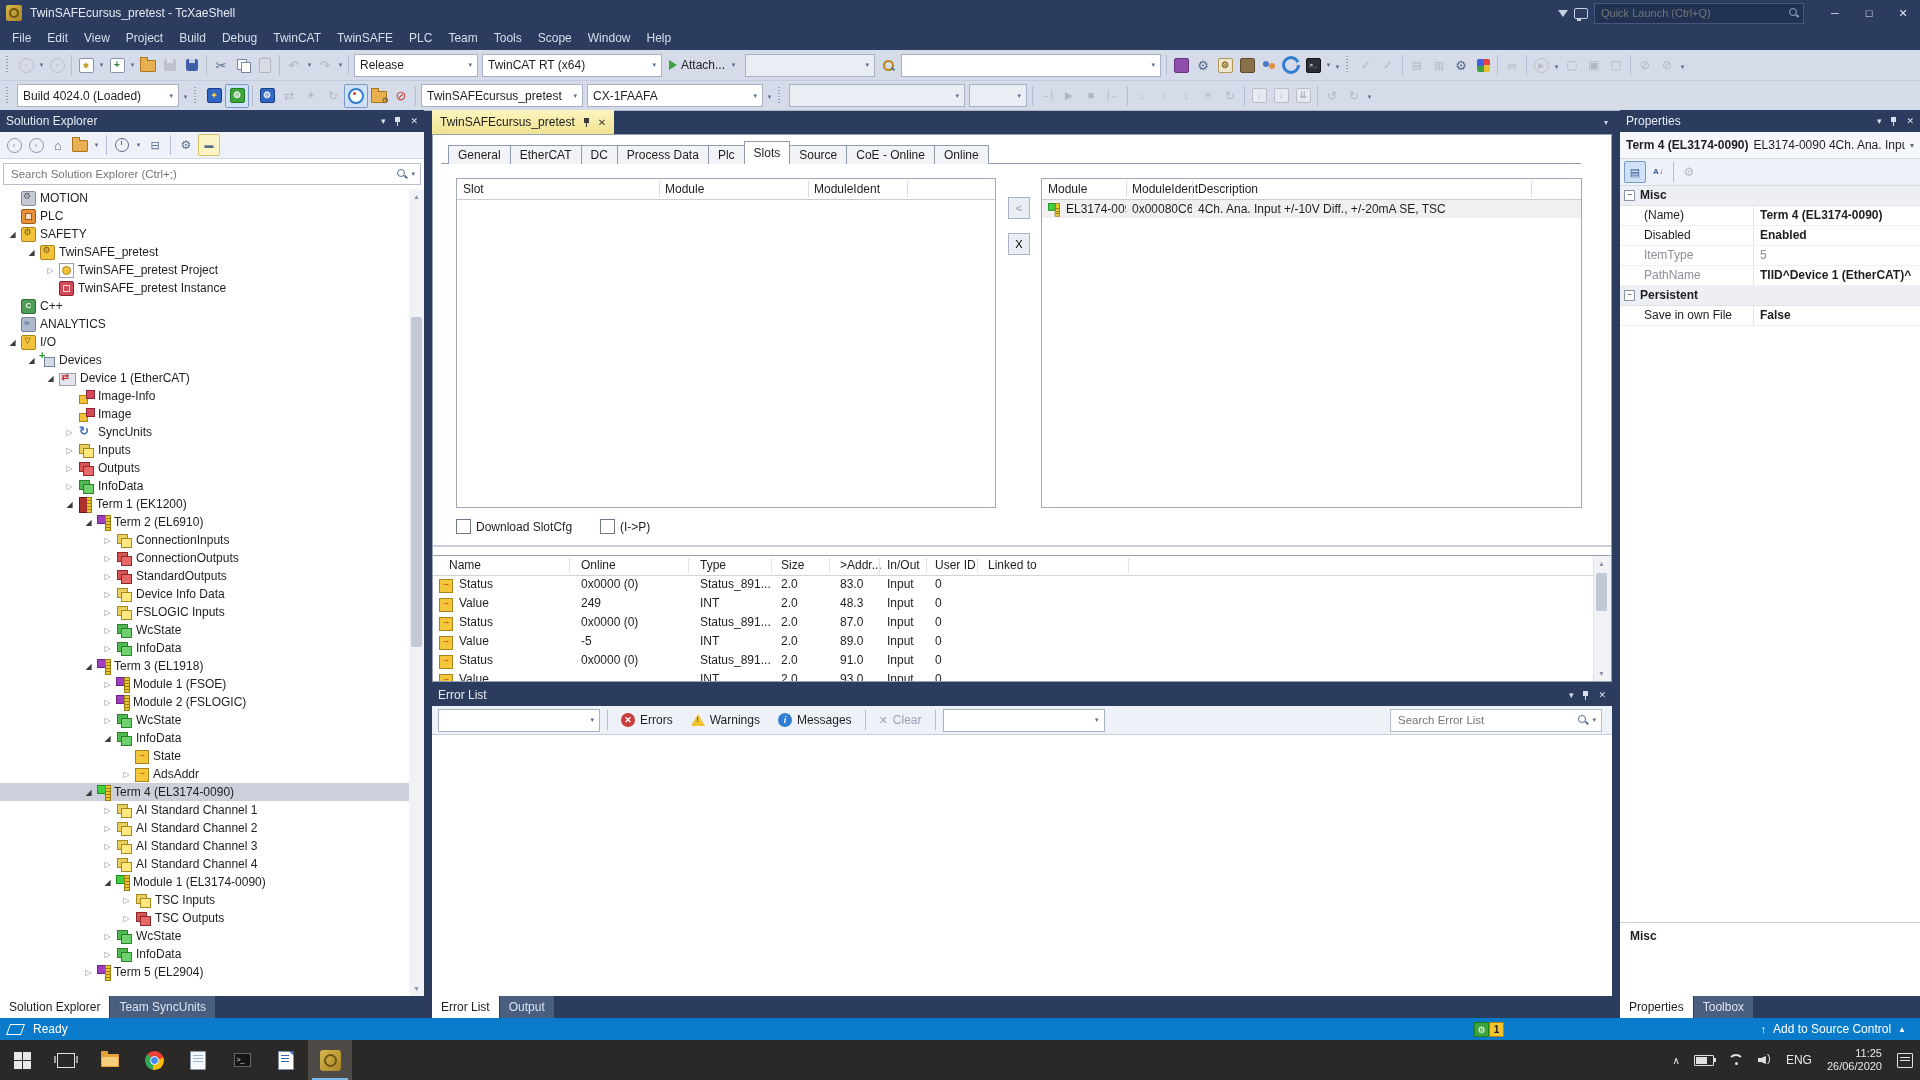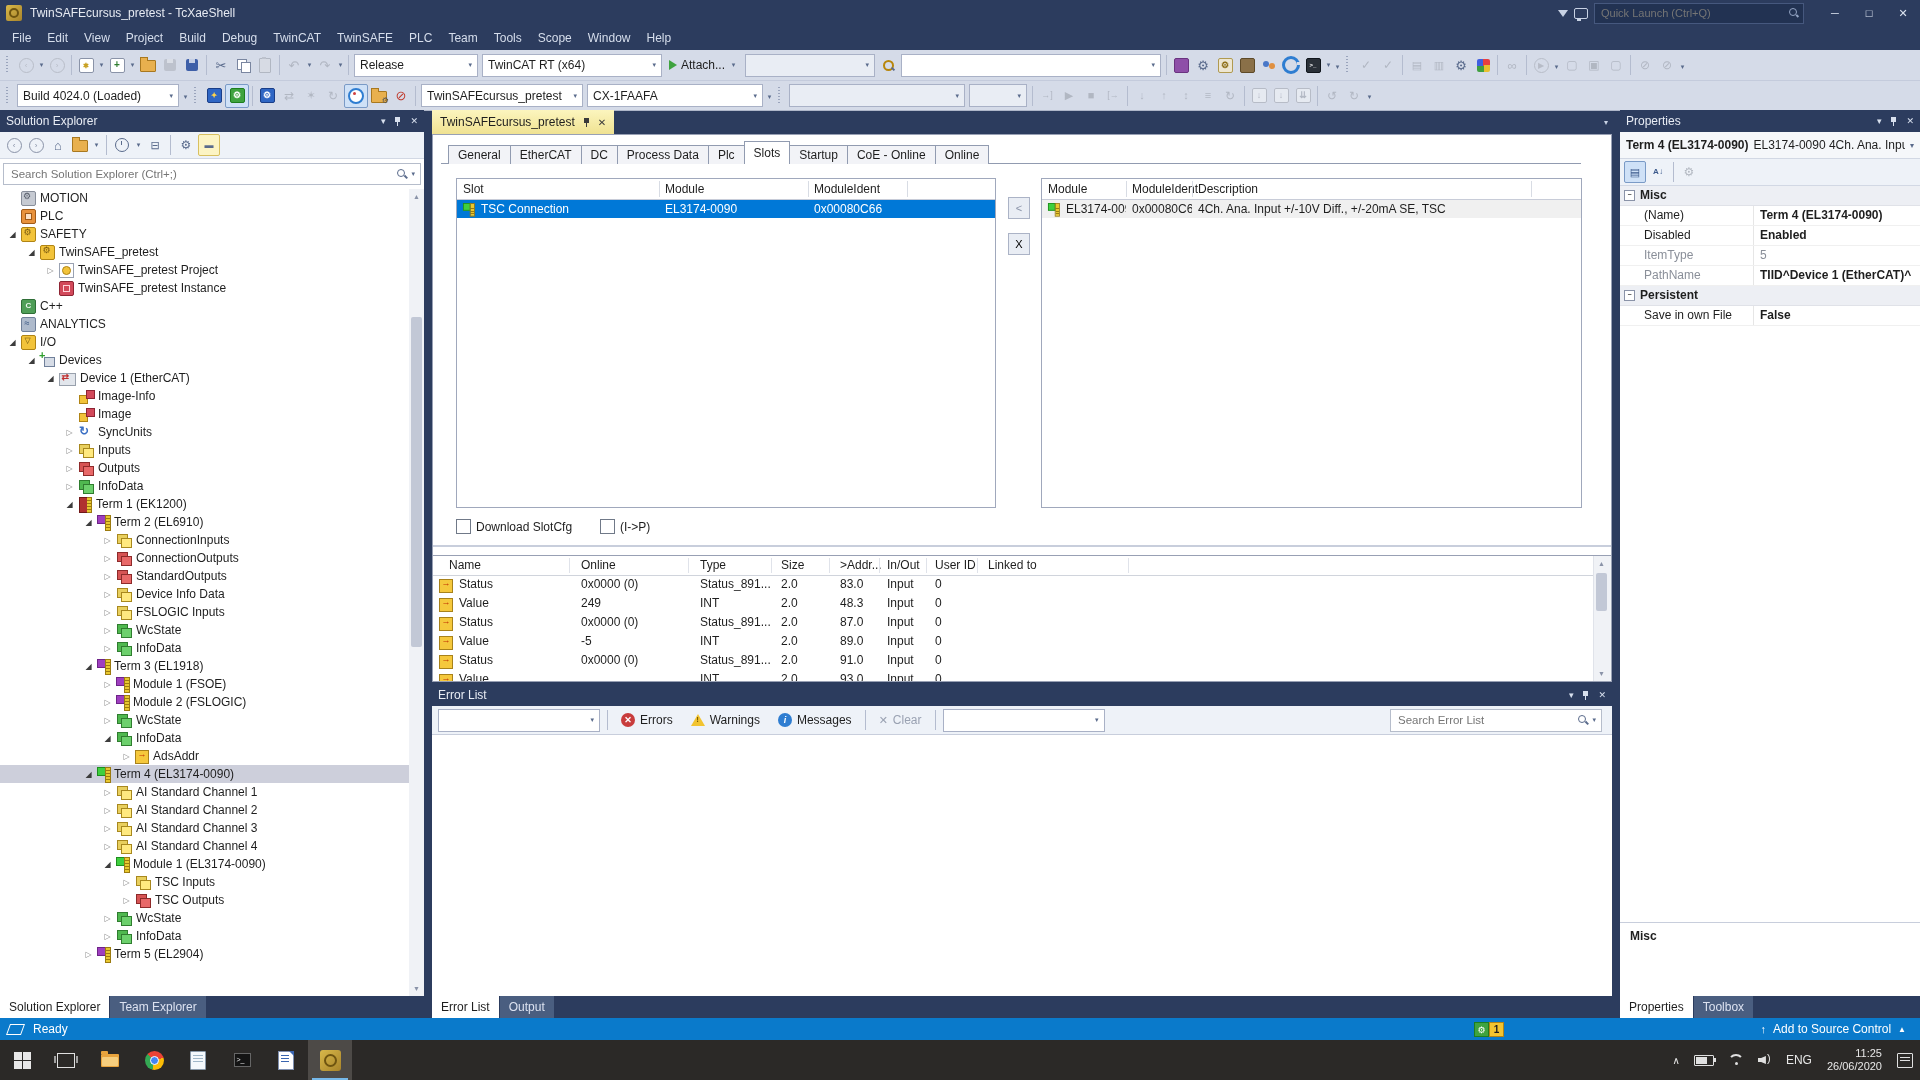--- a/index.html
+++ b/index.html
@@ -748,20 +748,25 @@
           <span class="texp" style="color: rgb(138, 138, 138);">▷</span>
           <span class="tic pg"></span>
           <span class="tlabel">WcState</span>
         </div>
         <div class="trow" style="padding-left: 99px;">
           <span class="texp" style="color: rgb(60, 60, 60);">◢</span>
           <span class="tic pg"></span>
           <span class="tlabel">InfoData</span>
         </div>
         <div class="trow" style="padding-left: 118px;">
+          <span class="texp"></span>
+          <span class="tic var"></span>
+          <span class="tlabel">State</span>
+        </div>
+        <div class="trow" style="padding-left: 118px;">
           <span class="texp" style="color: rgb(138, 138, 138);">▷</span>
           <span class="tic var"></span>
           <span class="tlabel">AdsAddr</span>
         </div>
         <div class="trow sel" style="padding-left: 80px;">
           <span class="texp" style="color: rgb(60, 60, 60);">◢</span>
           <span class="tic termg"></span>
           <span class="tlabel">Term 4 (EL3174-0090)</span>
         </div>
         <div class="trow" style="padding-left: 99px;">
@@ -815,21 +820,21 @@
           <span class="tlabel">Term 5 (EL2904)</span>
         </div>
         <div class="vscroll">
           <div class="varrow" style="top: 0px;">▲</div>
           <div class="varrow" style="bottom: 0px;">▼</div>
           <div class="vthumb" style="top: 128px; height: 330px;"></div>
         </div>
       </div>
     <div class="btabs" id="setabs">
         <span class="btab act">Solution Explorer</span>
-        <span class="btab">Team Explorer</span>
+        <span class="btab">Team SyncUnits</span>
       </div>
   </div>
 
   <div class="center">
     <div class="doctabs">
       <div class="doctab">
         <span>TwinSAFEcursus_pretest</span>
         <span class="pinic"></span>
         <span class="dx">✕</span>
       </div>
@@ -837,45 +842,33 @@
     </div>
     <div class="docbody">
       <div class="wtabline"></div>
       <div class="wtabs" id="pagetabs">
           <span class="wtab">General</span>
           <span class="wtab">EtherCAT</span>
           <span class="wtab">DC</span>
           <span class="wtab">Process Data</span>
           <span class="wtab">Plc</span>
           <span class="wtab act">Slots</span>
-          <span class="wtab">Startup</span>
+          <span class="wtab">Source</span>
           <span class="wtab">CoE - Online</span>
           <span class="wtab">Online</span>
         </div>
 
       <div class="stable" id="slottable" style="left:23px;top:43px;width:538px;height:328px;">
           <div class="sthead">
             <span class="hc" style="left: 0px; width: 202px;">Slot</span>
             <span class="stsep" style="left: 202px;"></span>
             <span class="hc" style="left: 202px; width: 149px;">Module</span>
             <span class="stsep" style="left: 351px;"></span>
             <span class="hc" style="left: 351px; width: 99px;">ModuleIdent</span>
             <span class="stsep" style="left: 450px;"></span>
-          </div>
-          <div class="strow selblue">
-            <span class="rc" style="left: 0px; width: 202px; padding-left: 24px;">
-              <span class="tic termg" style="position: absolute; left: 5px; top: 2px; transform: scale(0.85);"></span>
-              <span>TSC Connection</span>
-            </span>
-            <span class="rc" style="left: 202px; width: 149px;">
-              <span>EL3174-0090</span>
-            </span>
-            <span class="rc" style="left: 351px; width: 430px;">
-              <span>0x00080C66</span>
-            </span>
           </div>
         </div>
 
       <button class="slotbtn dim" style="left:575px;top:62px;">&lt;</button>
       <button class="slotbtn" style="left:575px;top:98px;">X</button>
 
       <div class="stable" id="moduletable" style="left:608px;top:43px;width:539px;height:328px;">
           <div class="sthead">
             <span class="hc" style="left: 0px; width: 84px;">Module</span>
             <span class="stsep" style="left: 84px;"></span>

